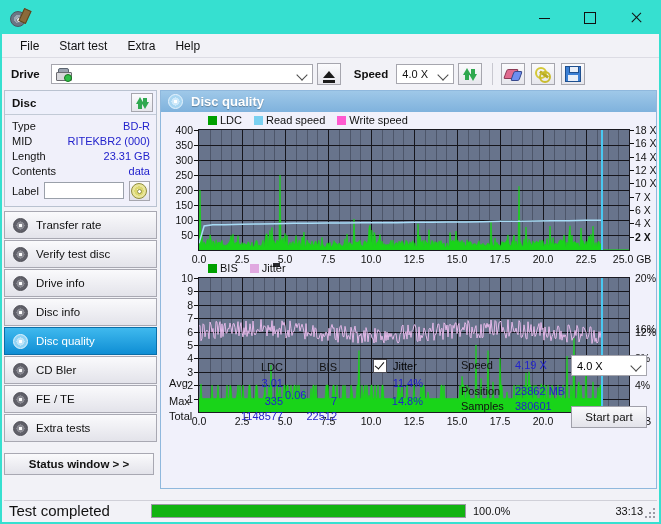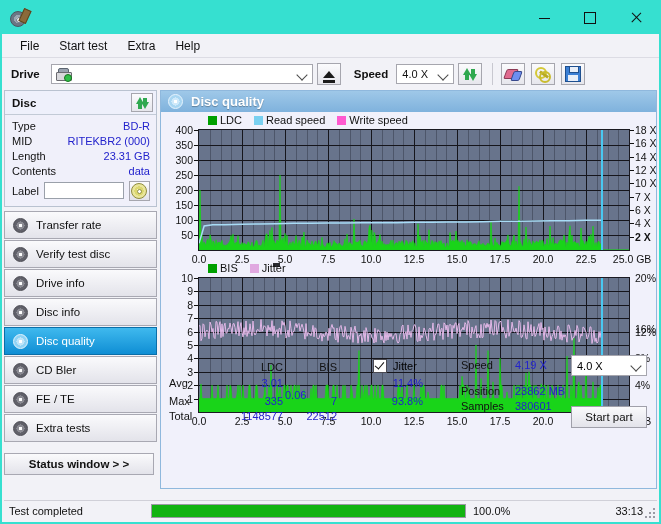--- a/index.html
+++ b/index.html
@@ -136,21 +136,21 @@
   .st-k{color:#111;}
   .st-v{color:#2222cc;}
   .chk{width:12px;height:12px;border:1px solid #4a4a52;background:#fff;display:inline-block;position:relative;vertical-align:-2px;}
   .chk:after{content:"";position:absolute;left:3px;top:0px;width:4px;height:8px;border-right:1.6px solid #111;border-bottom:1.6px solid #111;transform:rotate(40deg);}
   .actbtn{border:1px solid #a0a0aa;background:linear-gradient(#fafafc,#e3e3ea);font-size:11.5px;color:#111;
      display:flex;align-items:center;justify-content:center;box-sizing:border-box;}
 
   
   .statusbar{position:absolute;left:2px;right:2px;bottom:2px;height:20px;background:#f2f2f7;
      display:flex;align-items:center;border-top:1px solid #d0d0d8;box-sizing:border-box;}
-  .sb-text{font-size:11px;color:#111;padding-left:5px;width:142px;}
+  .sb-text{font-size:15px;color:#111;padding-left:5px;width:142px;}
   .sb-bar{flex:0 0 auto;width:315px;height:14px;border:1px solid #9a9aa4;background:#fff;position:relative;box-sizing:border-box;}
   .sb-fill{position:absolute;left:0;top:0;bottom:0;background:#12b312;}
   .sb-pct{font-size:11px;color:#111;width:70px;padding-left:7px;}
   .sb-time{font-size:11px;color:#111;flex:1;text-align:right;padding-right:14px;}
   .grip{position:absolute;right:2px;bottom:2px;width:11px;height:11px;}
   .grip i{position:absolute;width:2px;height:2px;background:#9a9aa4;}
 </style>
 </head>
 <body>
 
@@ -556,21 +556,21 @@
               <span class="chk"></span>
               <span>Jitter</span>
             </div>
             <div class="stats st-k" style="left: 8px; top: 265px;">Avg</div>
             <div class="stats st-v" style="left: 60px; top: 265px; width: 62px; text-align: right;">3.01</div>
             <div class="stats st-v" style="left: 124px; top: 265px; width: 52px; text-align: left; margin-top: 12px;">0.06</div>
             <div class="stats st-v" style="left: 196px; top: 265px; width: 66px; text-align: right;">11.4%</div>
             <div class="stats st-k" style="left: 8px; top: 283px;">Max</div>
             <div class="stats st-v" style="left: 60px; top: 283px; width: 62px; text-align: right;">335</div>
             <div class="stats st-v" style="left: 124px; top: 283px; width: 52px; text-align: right;">7</div>
-            <div class="stats st-v" style="left: 196px; top: 283px; width: 66px; text-align: right;">93.8%</div>
+            <div class="stats st-v" style="left: 196px; top: 283px; width: 66px; text-align: right;">14.8%</div>
             <div class="stats st-k" style="left: 8px; top: 298px;">Total</div>
             <div class="stats st-v" style="left: 60px; top: 298px; width: 62px; text-align: right;">1148577</div>
             <div class="stats st-v" style="left: 124px; top: 298px; width: 52px; text-align: right;">22512</div>
             <div class="stats st-k" style="left: 300px; top: 247px;">Speed</div>
             <div class="stats st-v" style="left: 354px; top: 247px;">4.19 X</div>
             <div class="stats st-k" style="left: 300px; top: 273px;">Position</div>
             <div class="stats st-v" style="left: 354px; top: 273px;">23862 MB</div>
             <div class="stats st-k" style="left: 300px; top: 288px;">Samples</div>
             <div class="stats st-v" style="left: 354px; top: 288px;">380601</div>
             <div class="combo" style="position: absolute; left: 410px; top: 243px; width: 76px; height: 21px; padding-left: 5px;">

